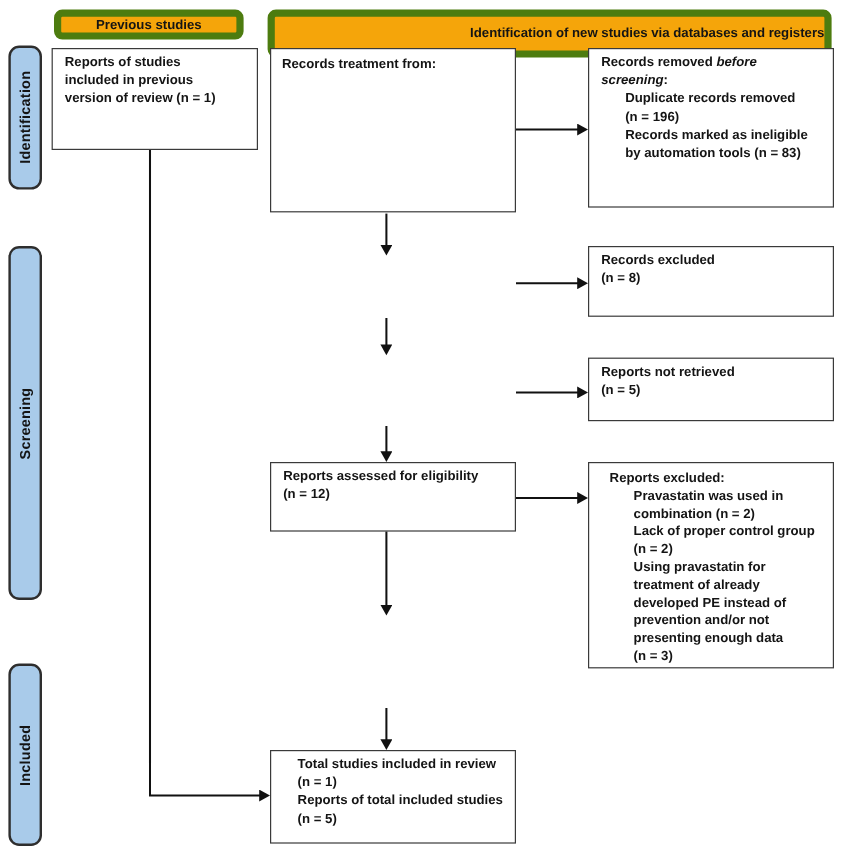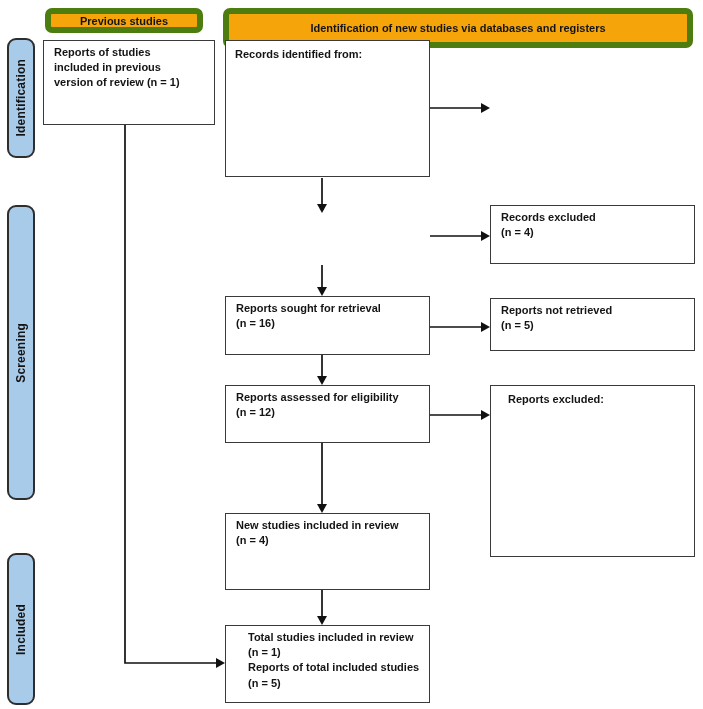--- a/index.html
+++ b/index.html
@@ -35,80 +35,91 @@
   svg.arrows { position:absolute; left:0; top:0; pointer-events:none; }
 </style>
 </head>
 <body>
 
 <div class="stage">
 
   <div class="hdr" style="left:45px; top:8px; width:158px; height:25px;">
     <span>Previous studies</span>
   </div>
-  <div class="hdr" style="left:223px; top:8px; width:470px; height:40px;">
+  <div class="hdr" style="left:223px; top:8px; width:470px; height:40px;justify-content:flex-end;">
     <span>Identification of new studies via databases and registers</span>
   </div>
 
   <div class="band" style="top:38px; height:120px;">
     <span>Identification</span>
   </div>
   <div class="band" style="top:205px; height:295px;">
     <span>Screening</span>
   </div>
   <div class="band" style="top:553px; height:152px;">
     <span>Included</span>
   </div>
 
   <div class="box center" style="left:43px; top:40px; width:172px; height:85px;">
     <div class="pre">Reports of studies
 included in previous
 version of review (n = 1)</div>
   </div>
 
   <div class="box top" style="left:225px; top:40px; width:205px; height:137px;">
-    <div>Records identified from:</div>
+    <div>Records treatment from:</div>
   </div>
 
 
-  <div class="box center" style="left:225px; top:296px; width:205px; height:59px;">
-    <div class="pre">Reports sought for retrieval
-(n = 16)</div>
-  </div>
 
   <div class="box center" style="left:225px; top:385px; width:205px; height:58px;">
     <div class="pre">Reports assessed for eligibility
 (n = 12)</div>
   </div>
 
-  <div class="box center" style="left:225px; top:513px; width:205px; height:77px;">
-    <div class="pre">New studies included in review
-(n = 4)</div>
-  </div>
 
   <div class="box center" style="left:225px; top:625px; width:205px; height:78px;padding-left:22px;">
     <div class="pre">Total studies included in review
 (n = 1)
 Reports of total included studies
 (n = 5)</div>
   </div>
 
+  <div class="box center" style="left:490px; top:40px; width:205px; height:133px;">
+    <div>
+      <span>Records removed </span><span class="it">before screening</span><span>:</span>
+    </div>
+    <div class="pre indent">Duplicate records removed
+(n = 196)
+Records marked as ineligible
+by automation tools (n = 83)</div>
+  </div>
 
   <div class="box center" style="left:490px; top:205px; width:205px; height:59px;">
     <div class="pre">Records excluded
-(n = 4)</div>
+(n = 8)</div>
   </div>
 
   <div class="box center" style="left:490px; top:298px; width:205px; height:53px;">
     <div class="pre">Reports not retrieved
 (n = 5)</div>
   </div>
 
   <div class="box top tight" style="left:490px; top:385px; width:205px; height:172px;padding-left:17px;">
     <div>Reports excluded:</div>
+    <div class="pre indent">Pravastatin was used in
+combination (n = 2)
+Lack of proper control group
+(n = 2)
+Using pravastatin for
+treatment of already
+developed PE instead of
+prevention and/or not
+presenting enough data
+(n = 3)</div>
   </div>
 
   <svg class="arrows" width="703" height="709" viewBox="0 0 703 709">
     <defs>
       <marker id="ah" markerUnits="userSpaceOnUse" markerWidth="10" markerHeight="10" refX="1" refY="5" orient="auto">
         <path d="M0,0 L9,5 L0,10 z" fill="#111111"></path>
       </marker>
     </defs>
     <g stroke="#111111" stroke-width="1.7" fill="none">
       <line x1="322" y1="178" x2="322" y2="205" marker-end="url(#ah)"></line>

